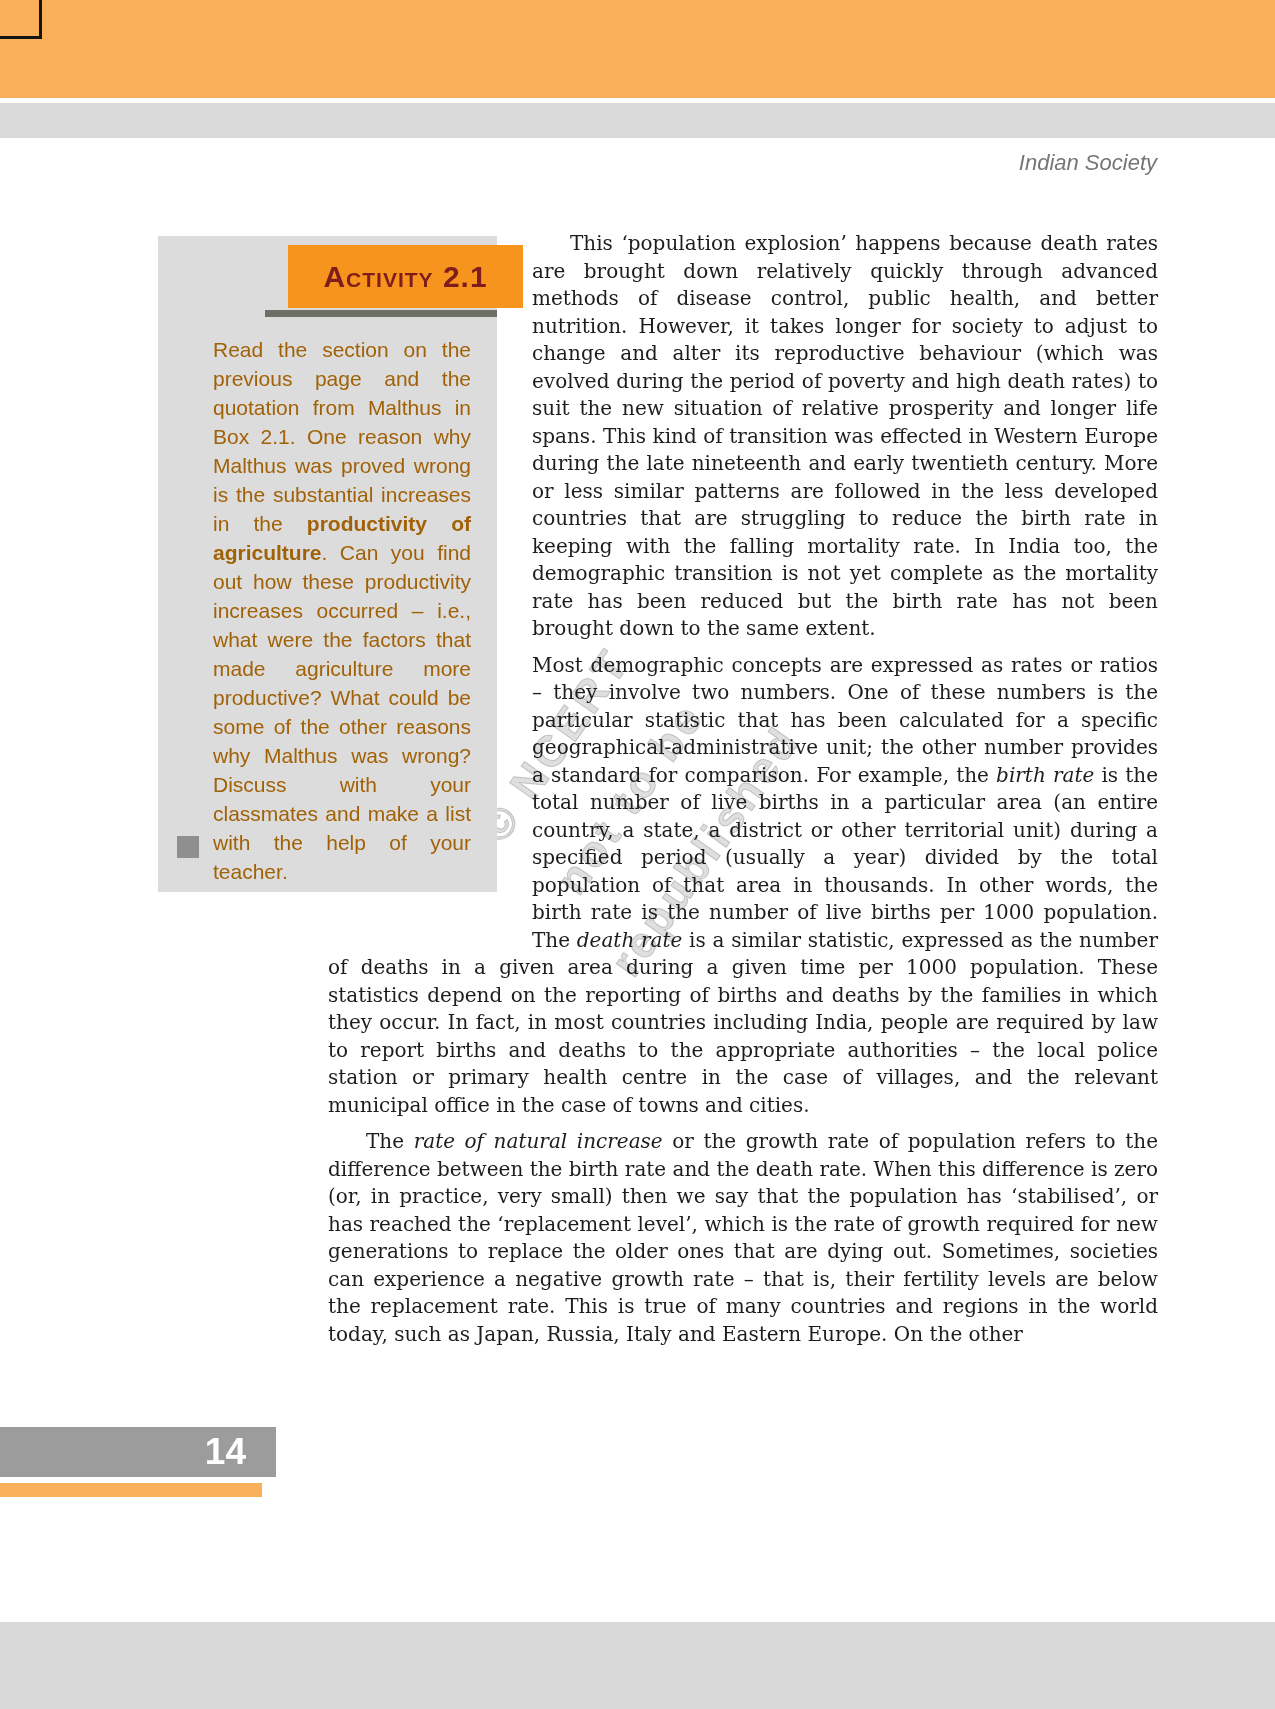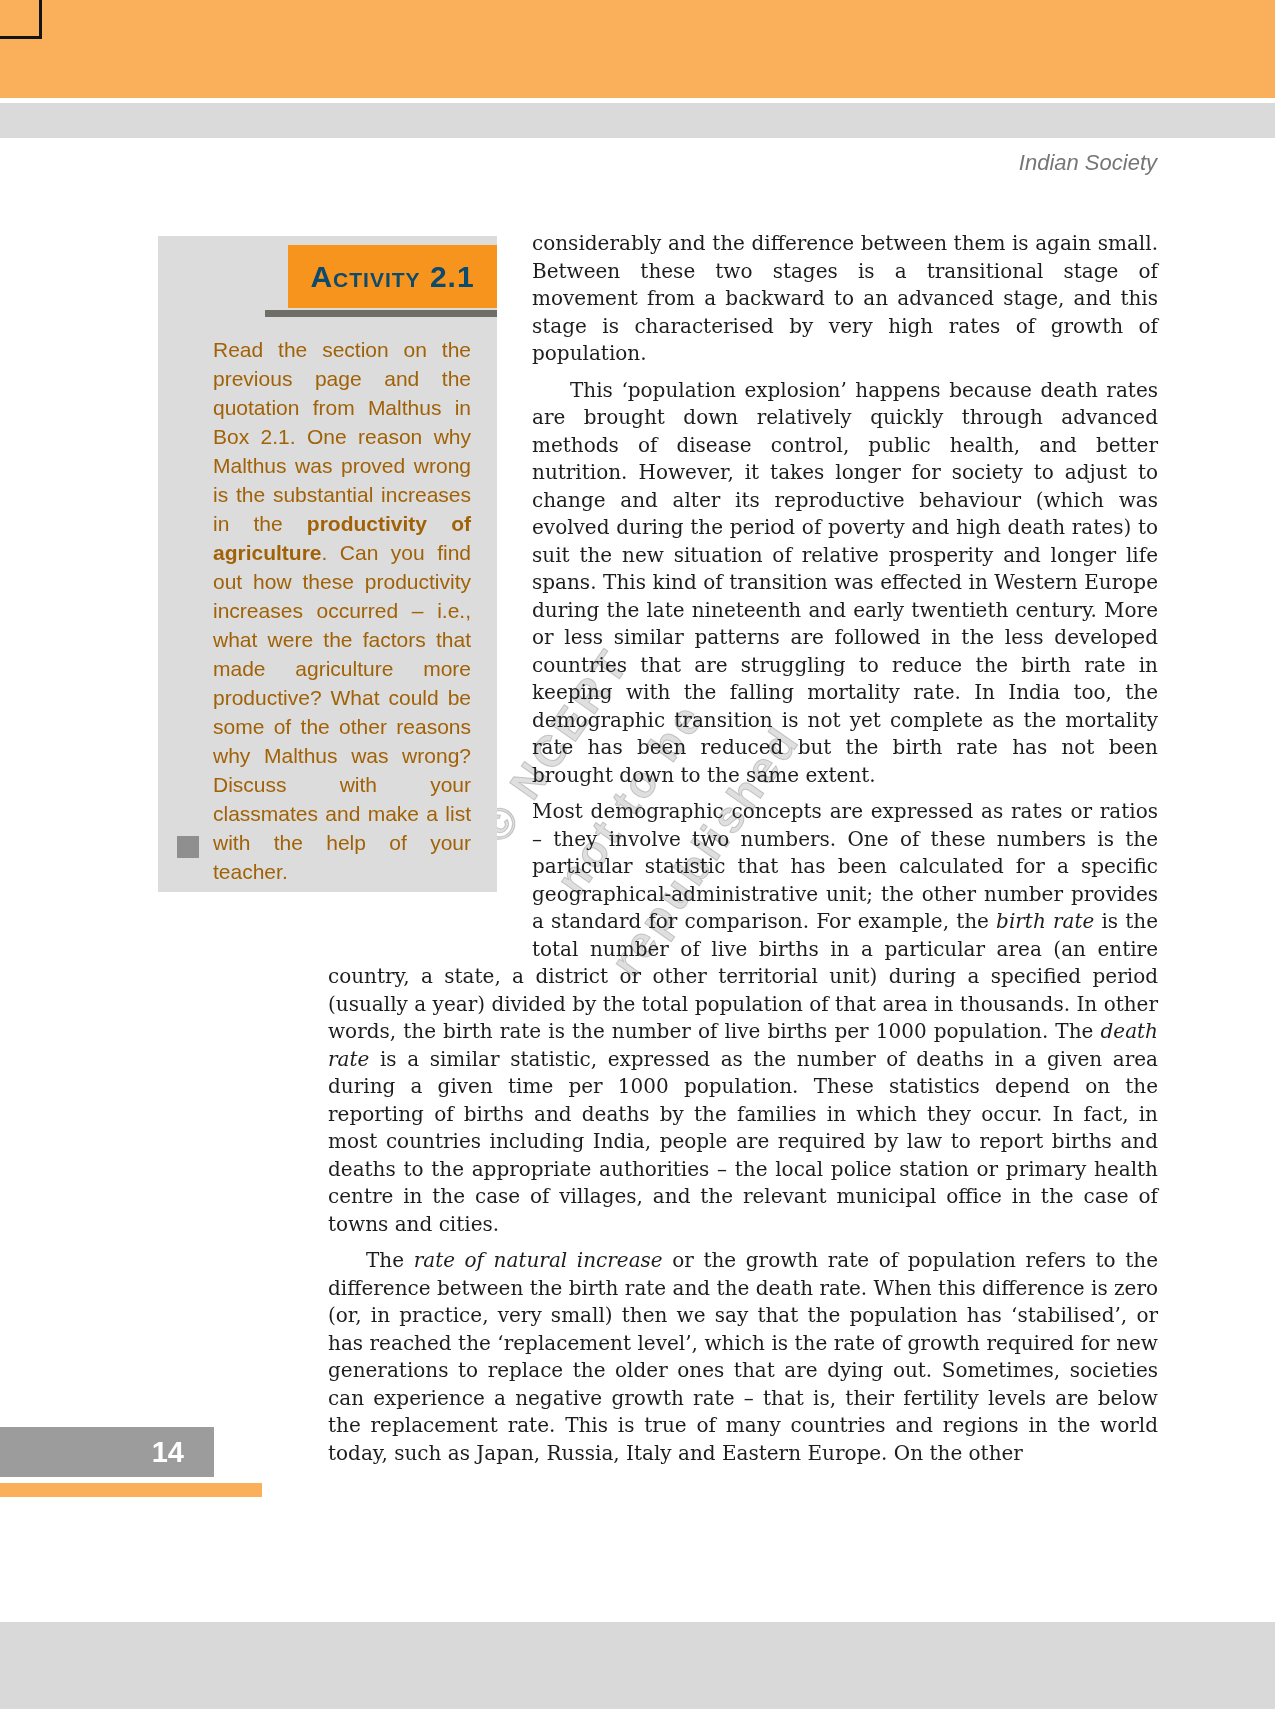--- a/index.html
+++ b/index.html
@@ -16,22 +16,22 @@
   .crop-bl{position:absolute;left:0;top:1672px;width:37px;height:34px;
            border-right:3px solid #141414;border-top:3px solid #141414;}
 
   .running-head{position:absolute;right:118px;top:150px;
                 font-family:"Liberation Sans",sans-serif;font-style:italic;
                 font-size:22px;color:#767676;}
 
   
   .activity-box{position:absolute;left:158px;top:236px;width:339px;height:656px;
                 background:#DCDCDC;z-index:2;}
-  .activity-header{position:absolute;left:130px;top:9px;width:209px;height:63px;
-                   background:#F7941E;color:#0c4a6e;
+  .activity-header{position:absolute;left:130px;top:9px;width:235px;height:63px;
+                   background:#F7941E;color:#7f1d1d;
                    font-family:"Liberation Sans",sans-serif;font-weight:bold;
                    font-variant:small-caps;font-size:30px;letter-spacing:1px;
                    display:flex;align-items:center;justify-content:center;}
   .activity-underline{position:absolute;left:107px;top:74px;width:232px;height:7px;background:#6F6F68;}
   .activity-body{position:absolute;left:55px;top:99px;width:258px;
                  font-family:"Liberation Sans",sans-serif;font-size:21px;line-height:29px;
                  color:#a16207;text-align:justify;}
   .activity-bullet{position:absolute;left:19px;top:600px;width:22px;height:22px;background:#8F8F8F;}
 
   
@@ -47,22 +47,22 @@
   .col-spacer{float:left;width:204px;height:720px;}
   .content p{margin:0 0 9px 0;}
   .indent{text-indent:38px;}
   .section-heading{font-family:"Liberation Sans",sans-serif;font-variant:small-caps;
                    font-weight:bold;color:#F7941E;font-size:28px;line-height:34px;
                    margin:14px 0 10px 0;text-align:left;letter-spacing:0.5px;}
   .run-italic{font-style:italic;}
   .run-bold{font-weight:bold;}
 
   
-  .page-tab{position:absolute;left:0;top:1427px;width:214px;height:50px;background:#9C9C9C;
-            color:#ffffff;font-family:"Liberation Sans",sans-serif;font-weight:bold;font-size:29px;
+  .page-tab{position:absolute;left:0;top:1427px;width:276px;height:50px;background:#9C9C9C;
+            color:#ffffff;font-family:"Liberation Sans",sans-serif;font-weight:bold;font-size:37px;
             display:flex;align-items:center;justify-content:flex-end;
             padding-right:30px;box-sizing:border-box;}
   .page-tab-bar{position:absolute;left:0;top:1483px;width:262px;height:14px;background:#FAAF5A;}
 
   
   .footer-band{position:absolute;left:0;top:1622px;width:1275px;height:87px;background:#D9D9D9;}
   .footer-year{position:absolute;left:0;top:1645px;width:1275px;text-align:center;
                font-family:"Liberation Sans",sans-serif;font-size:19px;color:#161616;}
 </style>
 </head>
@@ -84,21 +84,20 @@
 
   <div class="activity-box">
     <div class="activity-header">Activity 2.1</div>
     <div class="activity-underline"></div>
     <div class="activity-body"><span>Read the section on the previous page and the quotation from Malthus in Box 2.1. One reason why Malthus was proved wrong is the substantial increases in the </span><span class="run-bold">productivity of agriculture</span><span>. Can you find out how these productivity increases occurred – i.e., what were the factors that made agriculture more productive? What could be some of the other reasons why Malthus was wrong?  Discuss with your classmates and make a list with the help of your teacher.</span></div>
     <div class="activity-bullet"></div>
   </div>
 
   <div class="content">
     <div class="col-spacer"></div>
-    <p>considerably and the difference between them is again small. Between these two stages is a transitional stage of movement from a backward to an advanced stage, and this stage is characterised by very high rates of growth of population.</p>
     <p class="indent">This ‘population explosion’ happens because death rates are brought down relatively quickly through advanced methods of disease control, public health, and better nutrition.  However, it takes longer for society to adjust to change and alter its reproductive behaviour (which was evolved during the period of poverty and high death rates) to suit the new situation of relative prosperity and longer life spans.  This kind of transition was effected in Western Europe during the late nineteenth and early twentieth century.  More or less similar patterns are followed in the less developed countries that are struggling to reduce the birth rate in keeping with the falling mortality rate. In India too, the demographic transition is not yet complete as the mortality rate has been reduced but the birth rate has not been brought down to the same extent.</p>
     <p><span>Most demographic concepts are expressed as rates or ratios – they involve two numbers.  One of these numbers is the particular statistic that has been calculated for a specific geographical-administrative unit; the other number provides a standard for comparison.  For example, the </span><span class="run-italic">birth rate</span><span> is the total number of live births in a particular area (an entire country, a state, a district or other territorial unit) during a specified period (usually a year) divided by the total population of that area in thousands.  In other words, the birth rate is the number of live births per 1000 population.  The </span><span class="run-italic">death rate</span><span> is a similar statistic, expressed as the number of deaths in a given area during a given time per 1000 population.  These statistics depend on the reporting of births and deaths by the families in which they occur.  In fact, in most countries including India, people are required by law to report births and deaths to the appropriate authorities – the local police station or primary health centre in the case of villages, and the relevant municipal office in the case of towns and cities.</span></p>
     <p class="indent"><span>The </span><span class="run-italic">rate of natural increase</span><span> or the growth rate of population refers to the difference between the birth rate and the death rate.  When this difference is zero (or, in practice, very small) then we say that the population has ‘stabilised’, or has reached the ‘replacement level’, which is the rate of growth required for new generations to replace the older ones that are dying out.  Sometimes, societies can experience a negative growth rate – that is, their fertility levels are below the replacement rate.  This is true of many countries and regions in the world today, such as Japan, Russia, Italy and Eastern Europe.  On the other</span></p>
   </div>
 
   <div class="page-tab">
     <span>14</span>
   </div>
   <div class="page-tab-bar"></div>
 

